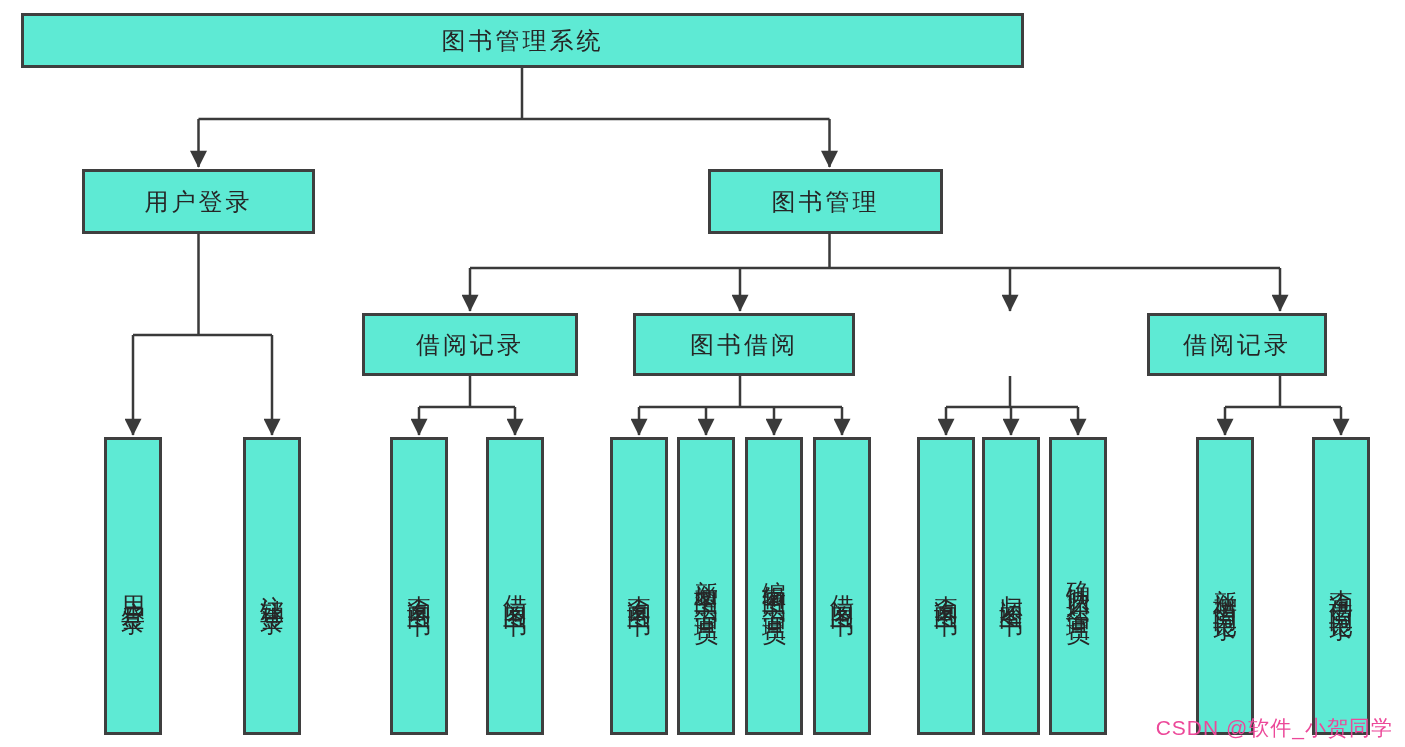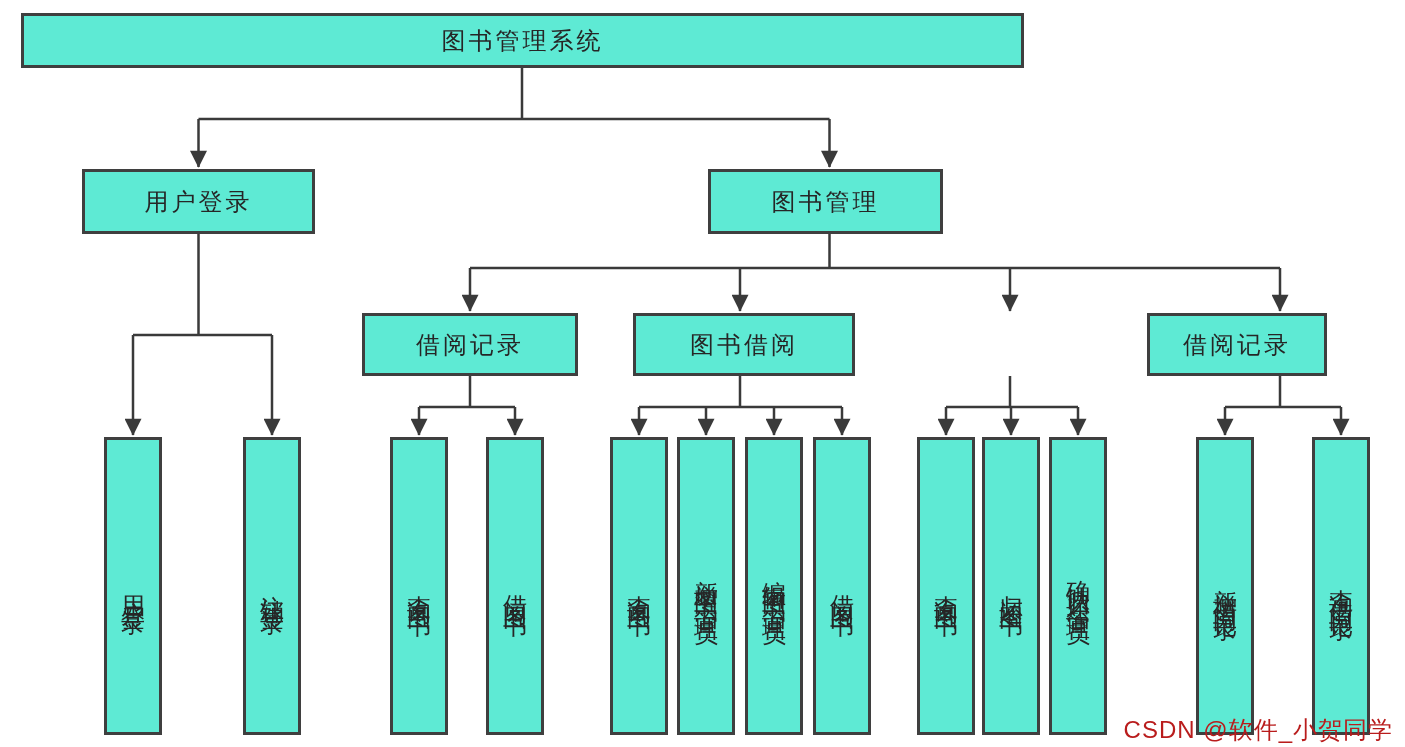--- a/index.html
+++ b/index.html
@@ -31,22 +31,22 @@
   .n-borrow{left:633px;top:313px;width:222px;height:63px;font-family:Liberation Mono, monospace;}
   .n-current{left:902px;top:313px;width:216px;height:63px;}
   .n-records{left:1147px;top:313px;width:180px;height:63px;}
   
   .a1{left:104px;} .a2{left:243px;}
   .b1{left:390px;} .b2{left:486px;}
   .c1{left:610px;} .c2{left:677px;} .c3{left:745px;} .c4{left:813px;}
   .d1{left:917px;} .d2{left:982px;} .d3{left:1049px;}
   .e1{left:1196px;} .e2{left:1312px;}
   .watermark{
-    position:absolute;right:12px;top:714px;font-size:24px;letter-spacing:1px;
-    color:#b91c1c;white-space:nowrap;
+    position:absolute;right:12px;top:714px;font-size:21px;letter-spacing:1px;
+    color:#ec4899;white-space:nowrap;
   }
 </style>
 </head>
 <body>
 
 <div class="canvas">
 
   <svg class="wires" viewBox="0 0 1405 747" xmlns="http://www.w3.org/2000/svg">
     <defs>
       <marker id="arrow" viewBox="0 0 10 10" refX="9.5" refY="5" markerWidth="26" markerHeight="17" orient="auto" markerUnits="userSpaceOnUse">

